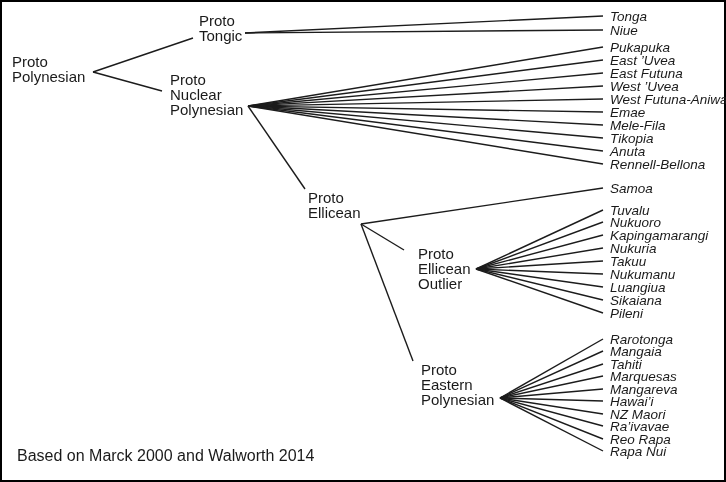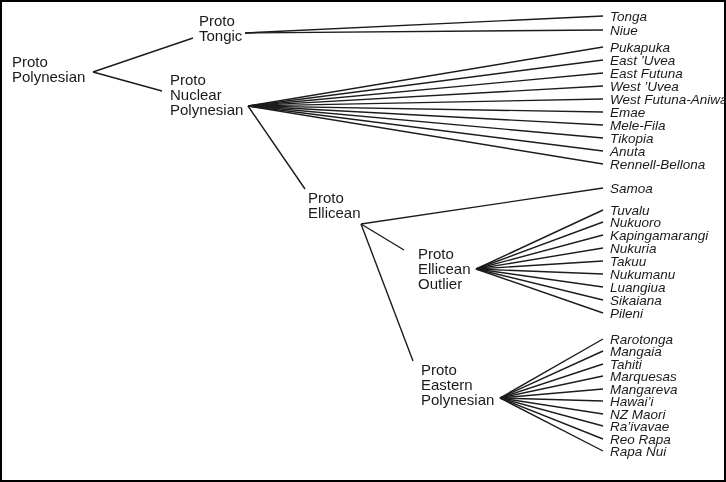--- a/index.html
+++ b/index.html
@@ -106,13 +106,14 @@
       <text x="610" y="443.5" class="leaf-label" fill="#1a1a1a">Reo Rapa</text>
       <line x1="500" y1="398" x2="603" y2="451" stroke="#1c1c1c" stroke-width="1.4"></line>
       <text x="610" y="455.5" class="leaf-label" fill="#1a1a1a">Rapa Nui</text>
       <text x="12" y="67" class="node-label" fill="#1a1a1a"><tspan x="12" dy="0">Proto</tspan><tspan x="12" dy="15">Polynesian</tspan></text>
       <text x="199" y="26" class="node-label" fill="#1a1a1a"><tspan x="199" dy="0">Proto</tspan><tspan x="199" dy="15">Tongic</tspan></text>
       <text x="170" y="85" class="node-label" fill="#1a1a1a"><tspan x="170" dy="0">Proto</tspan><tspan x="170" dy="15">Nuclear</tspan><tspan x="170" dy="15">Polynesian</tspan></text>
       <text x="308" y="203" class="node-label" fill="#1a1a1a"><tspan x="308" dy="0">Proto</tspan><tspan x="308" dy="15">Ellicean</tspan></text>
       <text x="418" y="259" class="node-label" fill="#1a1a1a"><tspan x="418" dy="0">Proto</tspan><tspan x="418" dy="15">Ellicean</tspan><tspan x="418" dy="15">Outlier</tspan></text>
       <text x="421" y="375" class="node-label" fill="#1a1a1a"><tspan x="421" dy="0">Proto</tspan><tspan x="421" dy="15">Eastern</tspan><tspan x="421" dy="15">Polynesian</tspan></text>
     </svg>
+  <div class="caption">Based on Marck 2000 and Walworth 2014</div>
 </div>
 
 </body></html>

